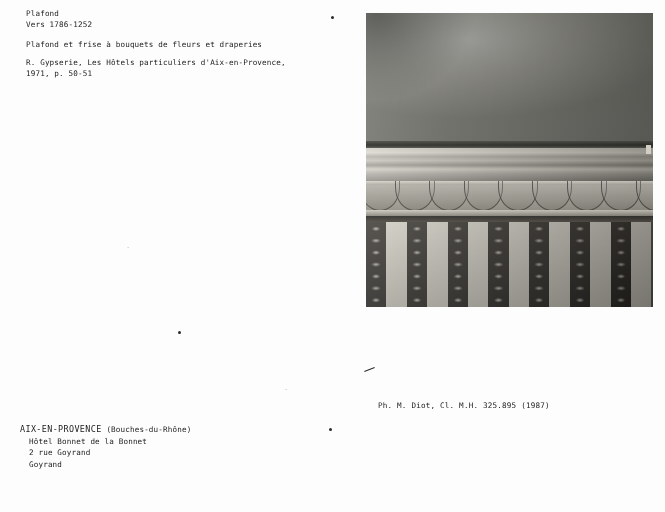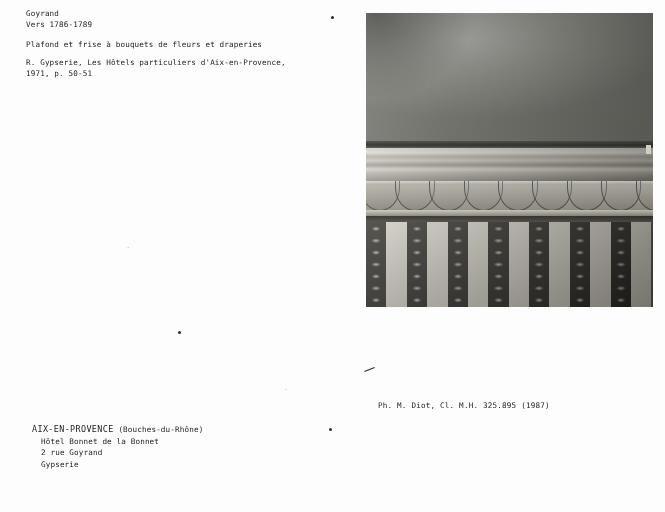--- a/index.html
+++ b/index.html
@@ -34,21 +34,21 @@
     line-height: 11px;
     letter-spacing: 0.15px;
   }
   .meta-line { white-space: pre-wrap; }
   .meta-gap-sm { height: 7px; }
   .meta-gap-md { height: 9px; }
 
   
   .loc-block {
     position: absolute;
-    left: 32px;
+    left: 20px;
     top: 424px;
     width: 300px;
     font-size: 7.6px;
     line-height: 11.5px;
     letter-spacing: 0.15px;
   }
   .loc-title { font-size: 8.4px; letter-spacing: 0.4px; }
   .loc-sub { padding-left: 9px; }
 
   
@@ -272,22 +272,22 @@
     color: #b9b9b9;
     font-size: 7px;
   }
 </style>
 </head>
 <body>
 
 <div class="sheet">
 
   <div class="meta-block">
-    <div class="meta-line">Goyrand</div>
-    <div class="meta-line">Vers 1786-1789</div>
+    <div class="meta-line">Plafond</div>
+    <div class="meta-line">Vers 1786-1252</div>
     <div class="meta-gap-md"></div>
     <div class="meta-line">Plafond et frise à bouquets de fleurs et draperies</div>
     <div class="meta-gap-sm"></div>
     <div class="meta-line">R. Gypserie, Les Hôtels particuliers d'Aix-en-Provence,</div>
     <div class="meta-line">1971, p. 50-51</div>
   </div>
 
   <div class="photo">
     <div class="photo-inner">
       <div class="ceiling"></div>
@@ -339,21 +339,21 @@
   <div class="credit-tick"></div>
   <div class="credit">Ph. M. Diot, Cl. M.H. 325.895 (1987)</div>
 
   <div class="loc-block">
     <div>
       <span class="loc-title">AIX-EN-PROVENCE</span>
       <span>(Bouches-du-Rhône)</span>
     </div>
     <div class="loc-sub">Hôtel Bonnet de la Bonnet</div>
     <div class="loc-sub">2 rue Goyrand</div>
-    <div class="loc-sub">Gypserie</div>
+    <div class="loc-sub">Goyrand</div>
   </div>
 
   <div class="speck" style="left:331px; top:16px;  width:3px; height:3px;"></div>
   <div class="speck" style="left:178px; top:331px; width:3px; height:3px;"></div>
   <div class="speck" style="left:329px; top:428px; width:3px; height:3px;"></div>
   <div class="faint" style="left:126px; top:242px;">.</div>
   <div class="faint" style="left:284px; top:384px;">.</div>
 
 </div>
 

